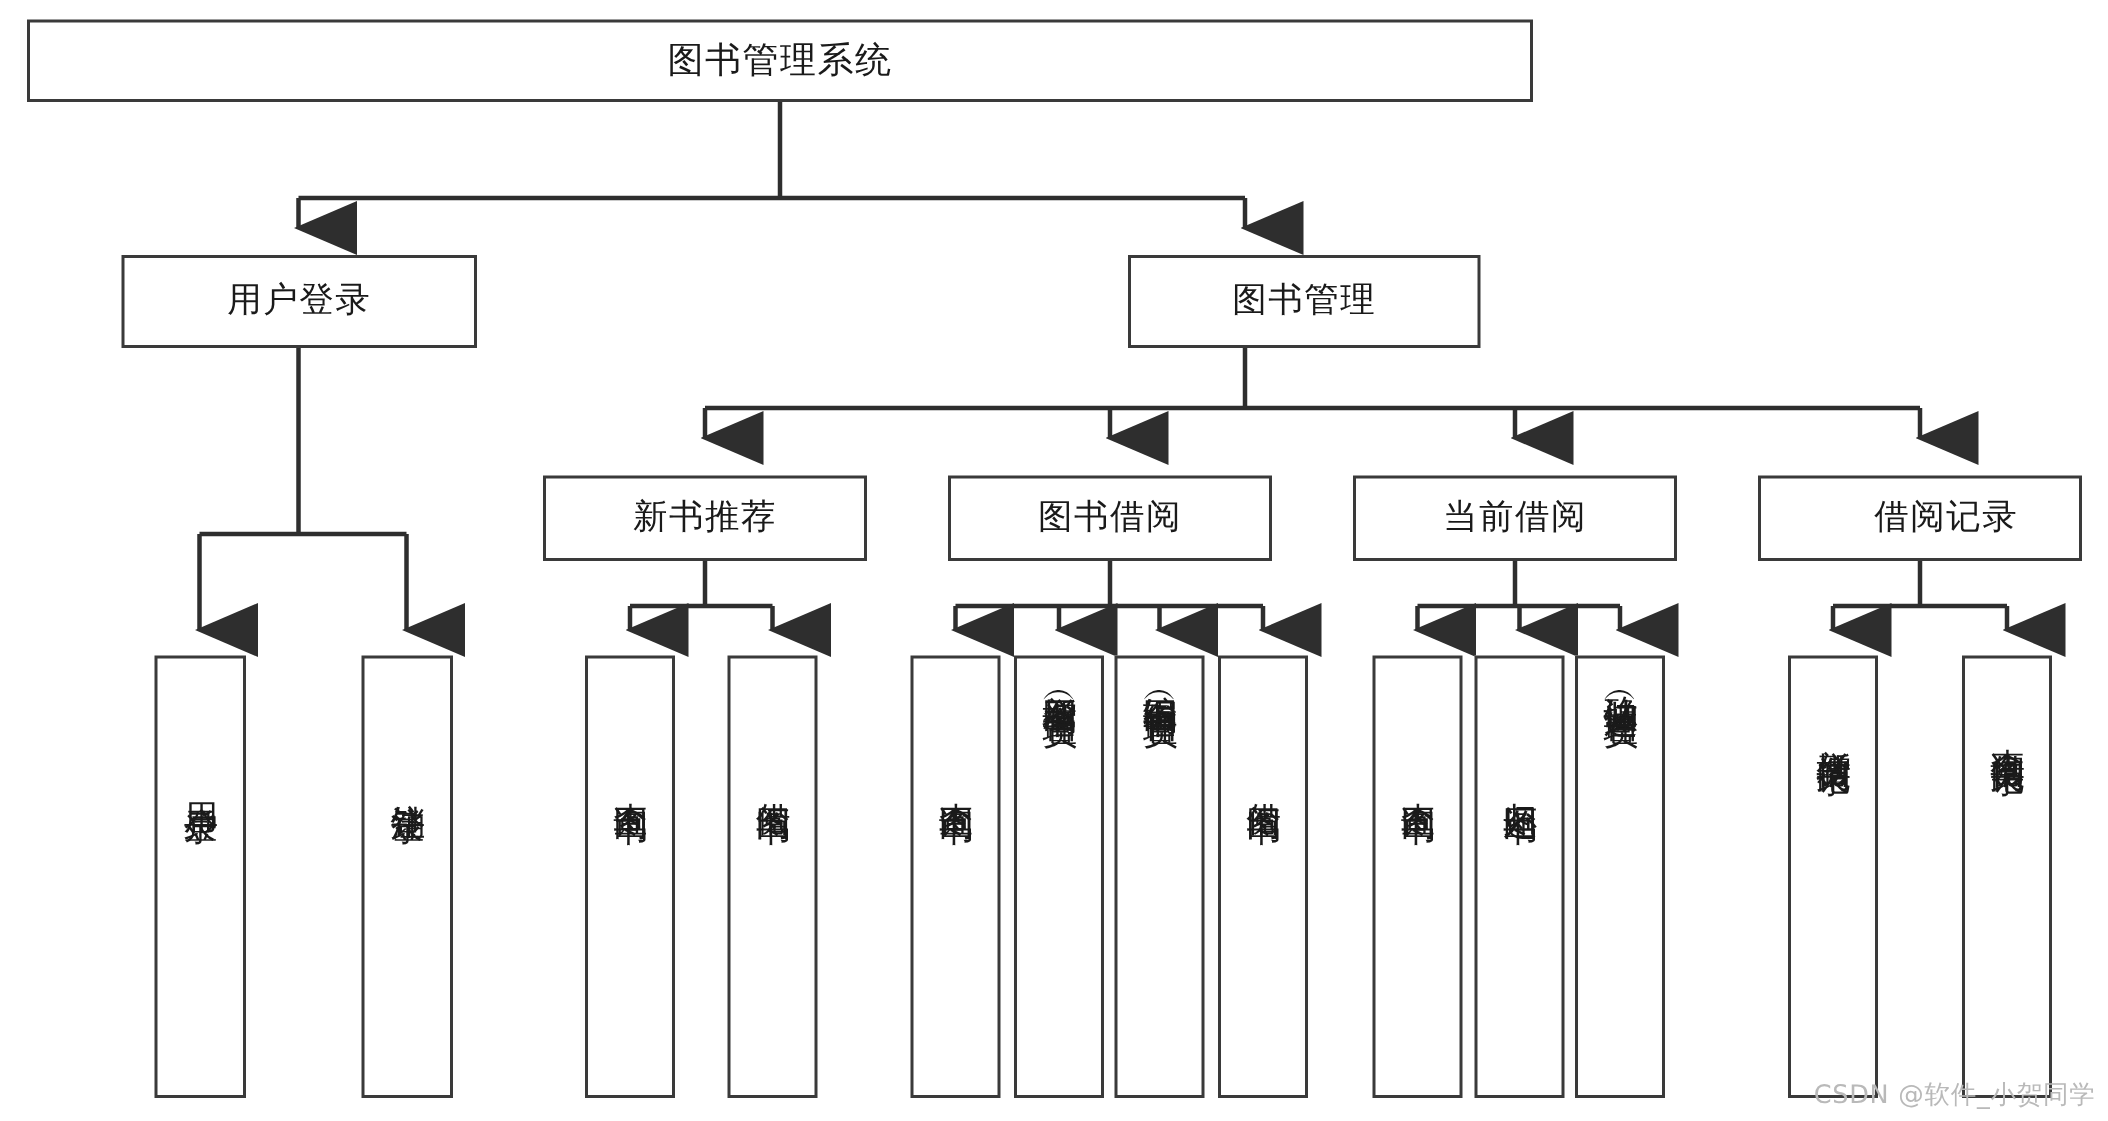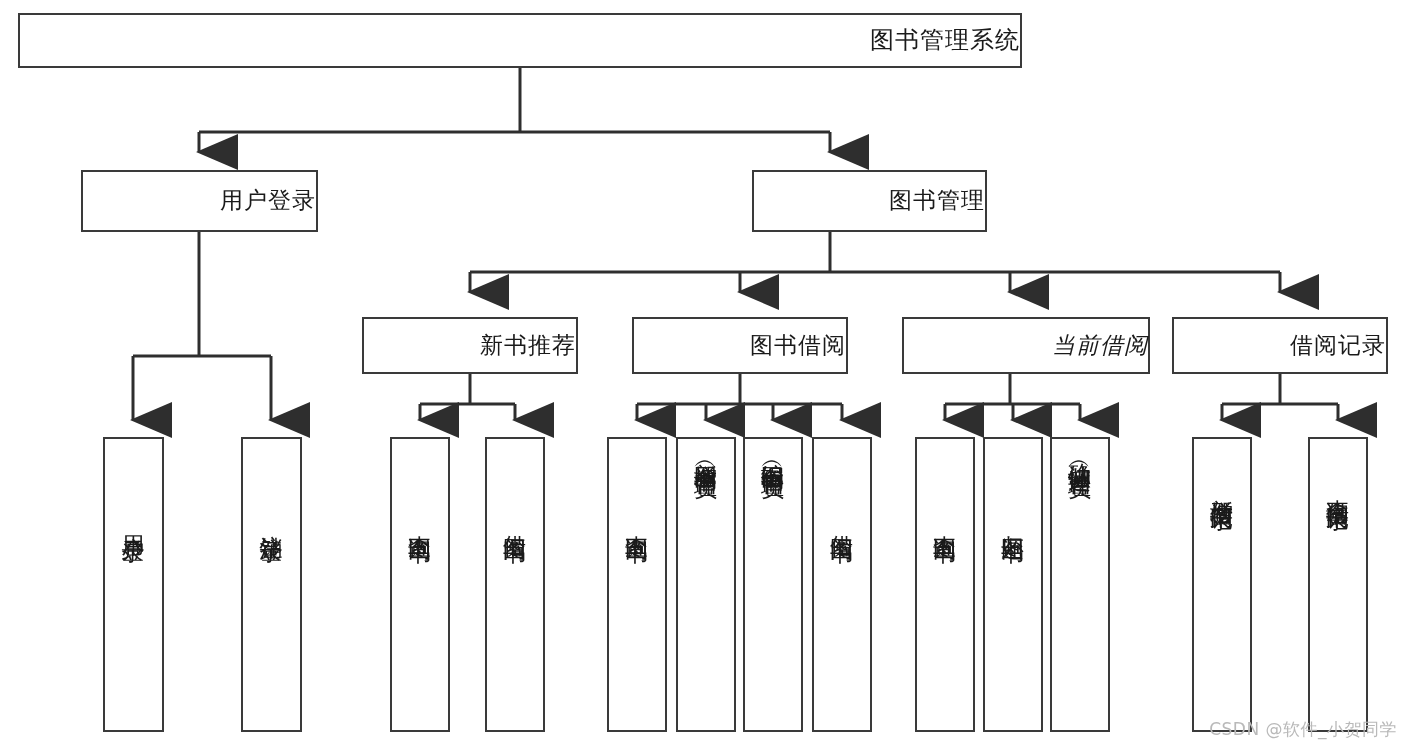--- a/index.html
+++ b/index.html
@@ -26,21 +26,21 @@
     height: 747px;
     pointer-events: none;
   }
   .node {
     position: absolute;
     box-sizing: border-box;
     border: 2px solid #3a3a3a;
     background: #ffffff;
     display: flex;
     align-items: center;
-    justify-content: flex-end;
+    justify-content: center;
     color: #1a1a1a;
   }
   .node.h {
     font-size: 23px;
     line-height: 1.1;
     letter-spacing: 1px;
   }
   .node.root {
     font-size: 24px;
   }
@@ -138,21 +138,21 @@
   <div class="node h" style="left:712px; top:170px; width:235px; height:62px;margin-left:40px;">
     <span>图书管理</span>
   </div>
 
   <div class="node h" style="left:632px; top:317px; width:216px; height:57px;">
     <span>图书借阅</span>
   </div>
   <div class="node h" style="left:362px; top:317px; width:216px; height:57px;">
     <span>新书推荐</span>
   </div>
-  <div class="node h" style="left:902px; top:317px; width:248px; height:57px;font-style:italic;">
+  <div class="node h" style="left:902px; top:317px; width:216px; height:57px;">
     <span>当前借阅</span>
   </div>
   <div class="node h" style="left:1172px; top:317px; width:216px; height:57px;padding-left:35px;">
     <span>借阅记录</span>
   </div>
 
   <div class="node v mid" style="left:103px; top:437px; width:61px; height:295px; padding-top:78px;">
     <span class="vtext">用户登录</span>
   </div>
   <div class="node v mid" style="left:241px; top:437px; width:61px; height:295px; padding-top:78px;">

